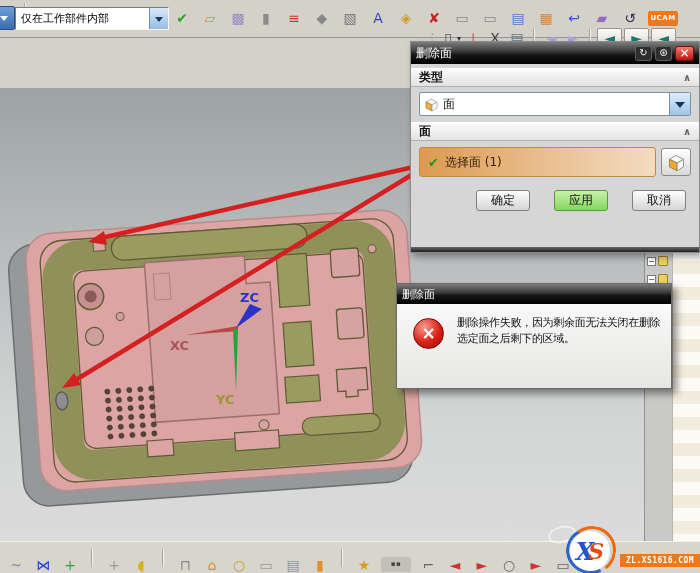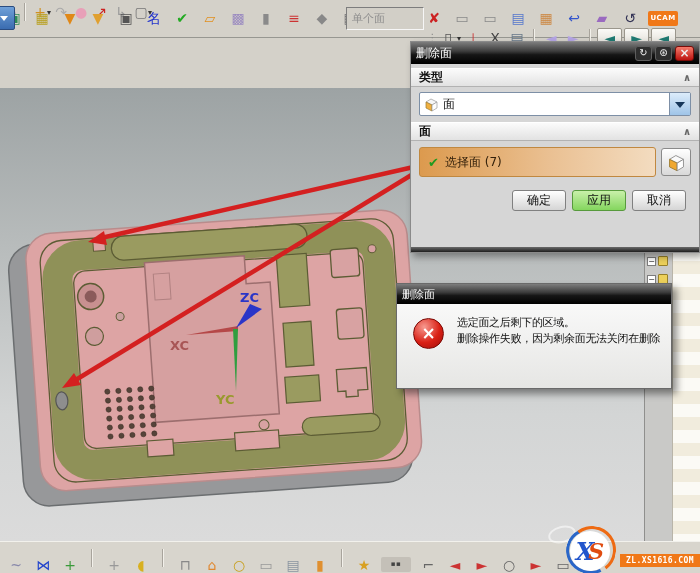--- a/index.html
+++ b/index.html
@@ -69,21 +69,21 @@
   .combo-arrow{position:absolute;right:0;top:0;width:21px;height:100%;background:linear-gradient(#dcecfb,#9fc4e8);
                border-left:1px solid #7d8fa6;display:flex;align-items:center;justify-content:center;}
   .combo-arrow .tri{border:5px solid transparent;border-top:6px solid #15365a;margin-top:6px;}
   .select-row{display:flex;align-items:center;gap:5px;margin:6px 8px;}
   .select-bar{flex:1;height:30px;border:1px solid #c08840;border-radius:3px;display:flex;align-items:center;gap:6px;
               padding:0 8px;font-size:12px;color:#33200a;
               background:linear-gradient(90deg,#dc9a4e 0%,#eac092 55%,#f3dcc0 100%);}
   .chk{color:#1f9a1f;font-weight:bold;font-size:13px;}
   .cube-btn{width:30px;height:28px;border:1px solid #8a8a8a;border-radius:3px;background:linear-gradient(#ffffff,#d9d9d9);
             display:flex;align-items:center;justify-content:center;padding:0;}
-  .dlg-footer{display:flex;justify-content:flex-end;gap:6px;padding:7px 13px 5px 0;}
+  .dlg-footer{display:flex;justify-content:flex-end;gap:24px;padding:7px 13px 5px 0;}
   .dlg-footer button{width:54px;height:21px;font-size:12px;color:#111;border:1px solid #808080;border-radius:3px;
             background:linear-gradient(#ffffff,#d5d5d5);padding:0;}
   .dlg-footer button.apply{background:linear-gradient(#c9f0aa,#84d65e);border-color:#579a3c;}
   .dlg-rail{margin-top:auto;height:5px;background:linear-gradient(#6a6a6a,#1e1e1e);}
 
   
   #dlg2{position:absolute;left:396px;top:283px;width:276px;height:106px;border:1px solid #6a6a6a;
         box-shadow:5px 5px 7px rgba(0,0,0,.42);z-index:50;background:linear-gradient(#fdfdfd,#e6e6e4);}
   #dlg2 .dlg-title{height:20px;font-size:11px;}
   .err-body{position:relative;padding:11px 10px 0 12px;}
@@ -158,35 +158,38 @@
       <span class="tb-sep"></span>
       <span class="tb-icon raised" style="color: rgb(31, 122, 114);">◄</span>
       <span class="tb-icon raised" style="color: rgb(31, 122, 114);">►</span>
       <span class="tb-icon raised" style="color: rgb(31, 122, 114);">◄</span>
     </div>
 
   <div id="row3">
     <div class="blue-dd">
         <i class="tri"></i>
       </div>
+    <div id="scope-combo" class="combo-sunken">
+      <span>仅在工作部件内部</span>
+      <span class="arrow-btn">
+          <i class="tri"></i>
+        </span>
+    </div>
     <div id="row3-icons" class="tb-row" style="position:static">
         <span class="tb-icon" style="color: rgb(153, 153, 153);">◎</span>
         <span class="tb-sep"></span>
         <span class="tb-icon" style="color: rgb(208, 144, 32);">+</span>
         <span class="dd">▾</span>
         <span class="tb-icon" style="color: rgb(170, 170, 170);">↷</span>
         <span class="tb-icon" style="color: rgb(232, 160, 184);">●</span>
         <span class="tb-icon" style="color: rgb(204, 34, 34);">↗</span>
         <span class="tb-icon" style="color: rgb(153, 153, 153);">↳</span>
         <span class="tb-icon" style="color: rgb(119, 119, 119);">▢</span>
         <span class="dd">▾</span>
       </div>
-    <div id="rule-combo" class="combo-sunken">
-      <span>单个面</span>
-    </div>
   </div>
 
   <div id="viewport"></div>
 
   <svg id="model-svg" width="700" height="453" viewBox="0 0 700 453">
     <g transform="rotate(-4 215 252)">
       <rect x="14" y="144" width="390" height="262" rx="26" fill="#97989a" stroke="#6b6e70" stroke-width="1.5"></rect>
       <rect x="32" y="134" width="382" height="258" rx="26" fill="#dda4a4" stroke="#b98c8c" stroke-width="1.5"></rect>
       <rect x="46" y="142" width="354" height="242" rx="22" fill="none" stroke="#5c5c34" stroke-width="1.3"></rect>
       <rect x="62" y="158" width="322" height="210" rx="24" fill="none" stroke="#8f9158" stroke-width="30"></rect>
@@ -320,21 +323,21 @@
           <i class="tri"></i>
         </span>
     </div>
     <div class="sec-bar">
       <span>面</span>
       <span class="caret">∧</span>
     </div>
     <div class="select-row">
       <div class="select-bar">
         <span class="chk">✔</span>
-        <span>选择面 (7)</span>
+        <span>选择面 (1)</span>
       </div>
       <button class="cube-btn">
         <svg width="19" height="19" viewBox="0 0 15 15">
           <polygon points="2,5 7,2 13,5 8,8" fill="#fafafa" stroke="#8a8a8a" stroke-width=".7"></polygon>
           <polygon points="2,5 8,8 8,14 2,11" fill="#f0a830" stroke="#9a7a30" stroke-width=".7"></polygon>
           <polygon points="13,5 8,8 8,14 13,11" fill="#ffffff" stroke="#8a8a8a" stroke-width=".7"></polygon>
         </svg>
       </button>
     </div>
     <div class="dlg-footer">
@@ -345,22 +348,22 @@
     <div class="dlg-rail"></div>
   </div>
 
   <div id="dlg2">
     <div class="dlg-title">
       <span>删除面</span>
     </div>
     <div class="err-body">
       <div class="err-icon">×</div>
       <div class="err-text">
+        <div>删除操作失败，因为剩余面无法关闭在删除</div>
         <div>选定面之后剩下的区域。</div>
-        <div>删除操作失败，因为剩余面无法关闭在删除</div>
       </div>
     </div>
   </div>
 
   <div id="rowB" class="tb-row">
       <span class="tb-icon" style="color: rgb(136, 136, 170);">~</span>
       <span class="tb-icon" style="color: rgb(34, 68, 204);">⋈</span>
       <span class="tb-icon" style="color: rgb(58, 154, 58);">+</span>
       <span class="tb-sep"></span>
       <span class="tb-icon" style="color: rgb(153, 153, 153);">+</span>

